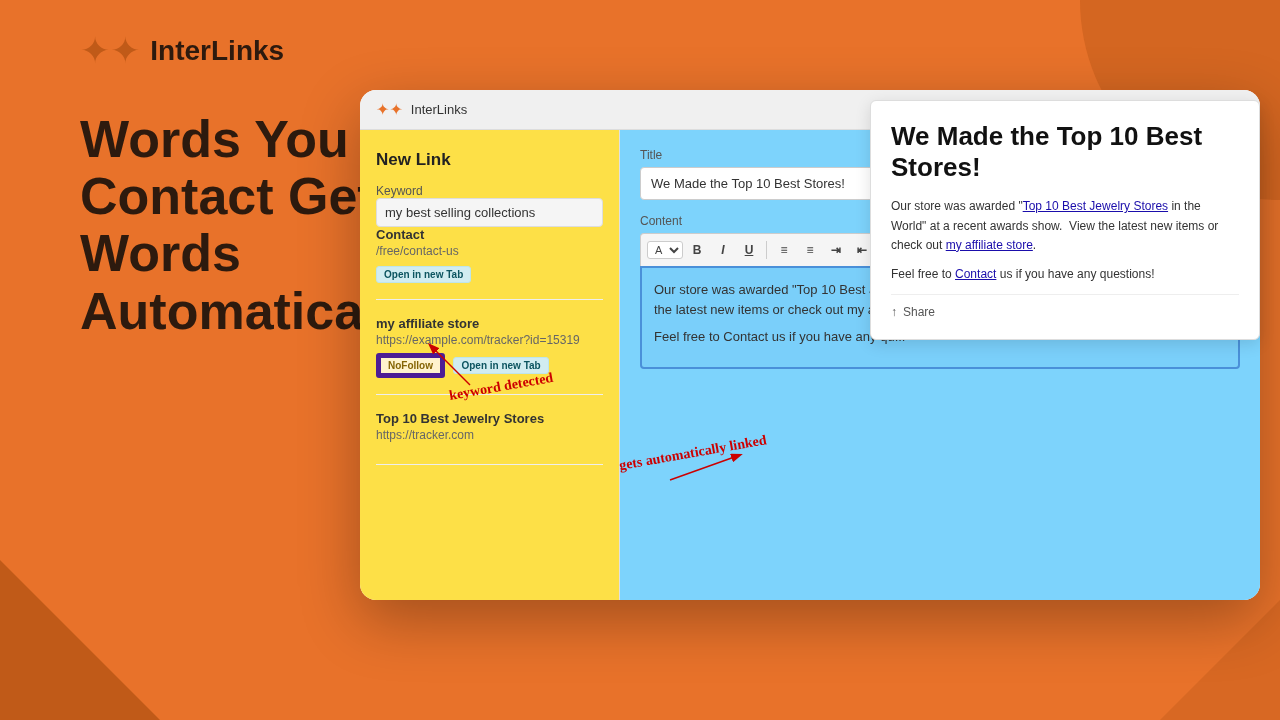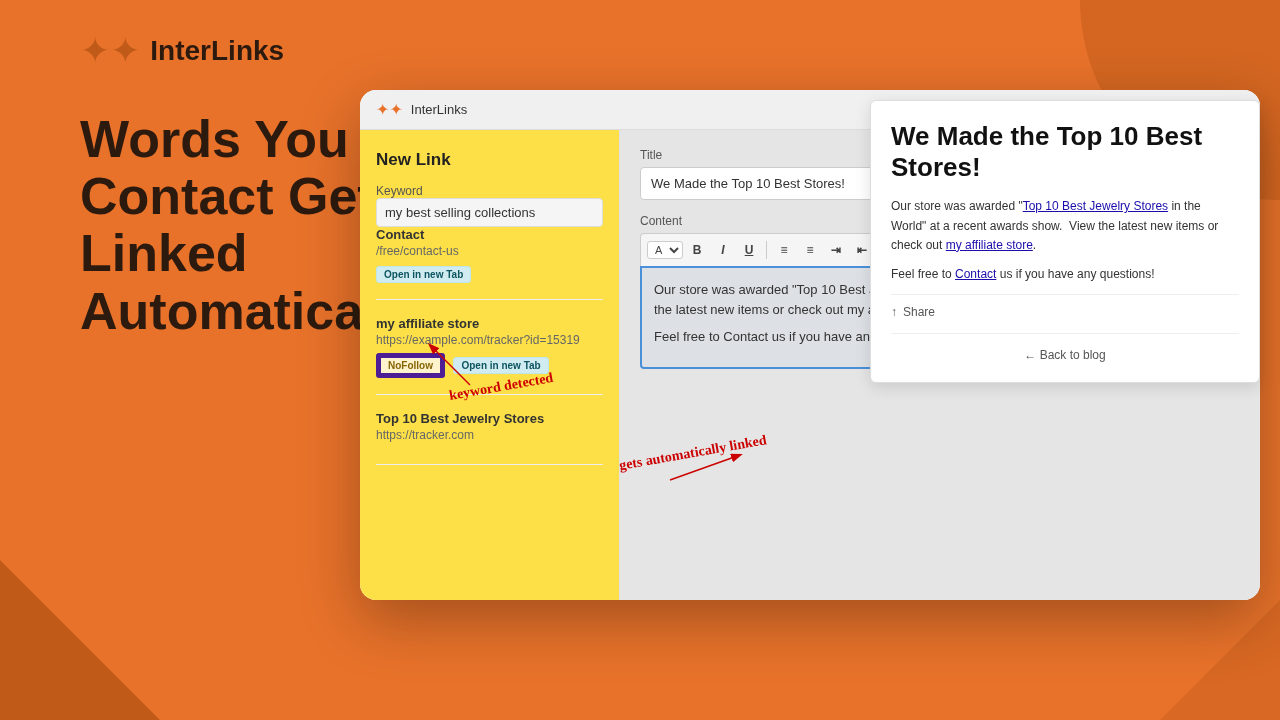--- a/index.html
+++ b/index.html
@@ -176,21 +176,21 @@
     }
     .badge-newtab {
       background: #D1ECF1;
       color: #0C5460;
       border: 1px solid #BEE5EB;
     }
 
     
     .right-panel {
       flex: 1;
-      background: #e5e5e5;
+      background: #7dd3fc;
       padding: 18px 20px;
       overflow-y: auto;
       position: relative;
     }
     .field-label {
       font-size: 12px;
       color: #555;
       margin-bottom: 5px;
     }
     .field-input {
@@ -371,21 +371,21 @@
 <div class="bg-shape-right2"></div>
 
 <div class="logo-area">
   <span class="logo-icon">✦✦</span>
   <span class="logo-text">InterLinks</span>
 </div>
 
 <div class="headline">
   <span>Words You</span><br>
   <span>Contact Get</span><br>
-  <span>Linked</span><br>
+  <span>Words</span><br>
   <span>Automatically</span>
 </div>
 
 <div class="app-window">
 
   <div class="window-titlebar">
     <span class="window-icon">✦✦</span>
     <span class="window-title">InterLinks</span>
   </div>
 
@@ -488,21 +488,20 @@
   <div class="preview-body">
     Our store was awarded "<span class="preview-link">Top 10 Best Jewelry Stores</span> in the World" at a recent awards show.&nbsp; View the latest new items or check out <span class="preview-link">my affiliate store</span>.
   </div>
   <div class="preview-body">
     Feel free to <span class="preview-link">Contact</span> us if you have any questions!
   </div>
   <div class="preview-share">
     <span>↑</span>
     <span>Share</span>
   </div>
-  <div class="preview-back">← Back to blog</div>
 </div>
 
 <svg class="arrows-overlay" viewBox="0 0 1280 720">
 
   <text x="450" y="400" font-family="Comic Sans MS, cursive" font-size="14" font-weight="bold" fill="#CC0000" transform="rotate(-10, 450, 400)">keyword detected</text>
   <line x1="470" y1="385" x2="430" y2="345" stroke="#CC0000" stroke-width="1.5" marker-end="url(#arrowhead)"></line>
 
   <text x="620" y="470" font-family="Comic Sans MS, cursive" font-size="14" font-weight="bold" fill="#CC0000" transform="rotate(-10, 620, 470)">gets automatically linked</text>
   <line x1="670" y1="480" x2="740" y2="455" stroke="#CC0000" stroke-width="1.5" marker-end="url(#arrowhead2)"></line>
 

